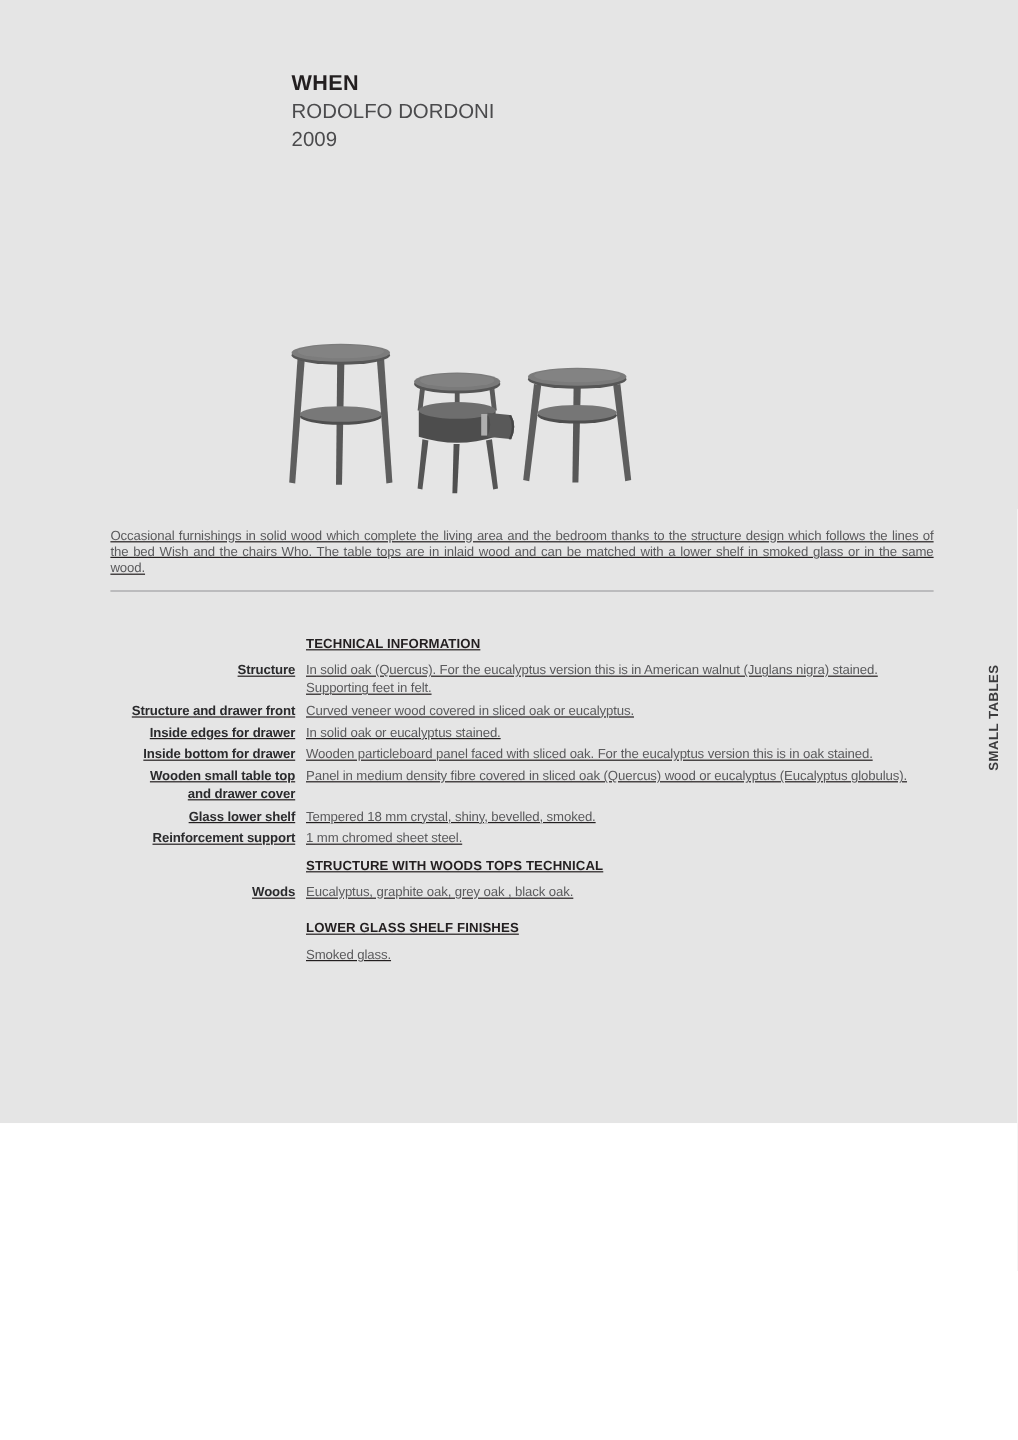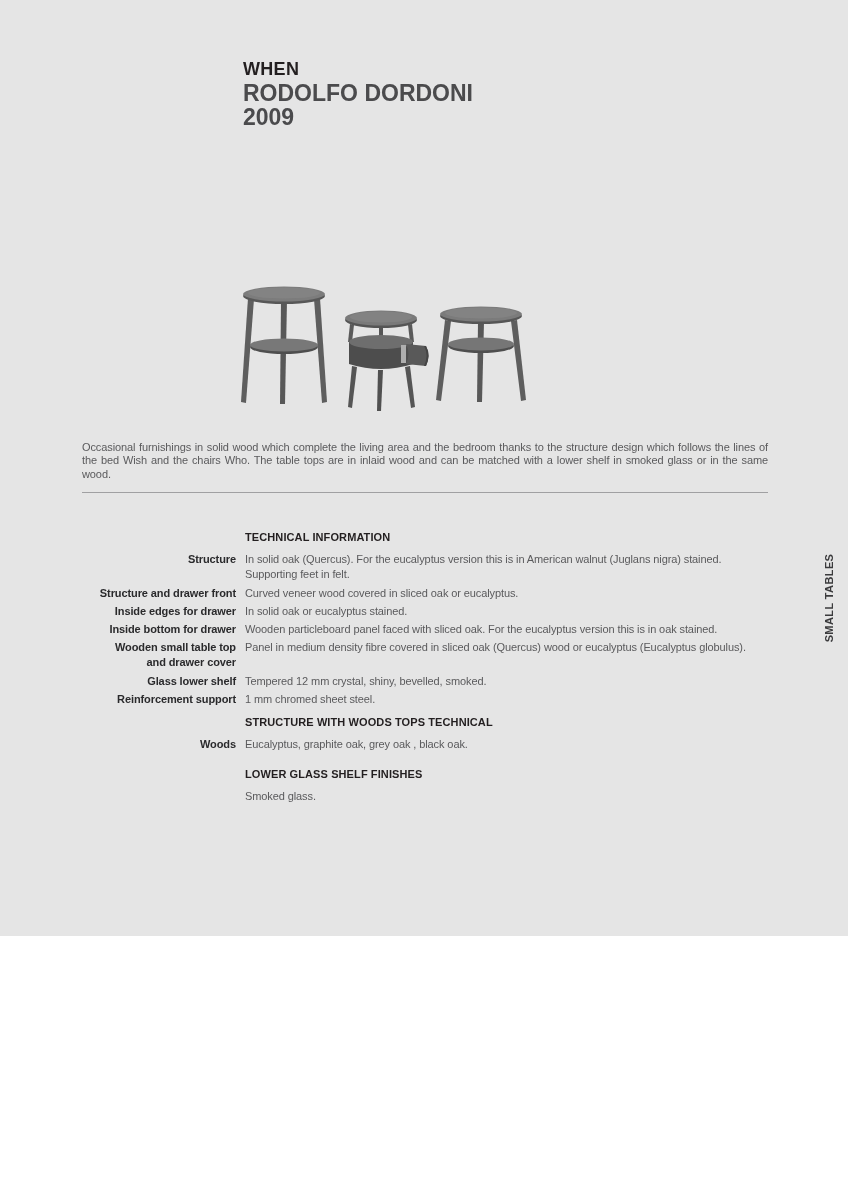--- a/index.html
+++ b/index.html
@@ -13,29 +13,29 @@
     color:#231f20;
   }
 
   
   .title-block { position:absolute; left:243px; top:57px; }
   .title-block h1 {
     font-size:18px; font-weight:700; color:#231f20;
     line-height:24px; letter-spacing:.3px;
   }
   .title-block .designer, .title-block .year {
-    font-size:23px; font-weight:700; color:#4b4b4d; line-height:24px;
+    font-size:17px; font-weight:400; color:#4b4b4d; line-height:24px;
   }
 
   
   .product-figure { position:absolute; left:240px; top:284px; width:290px; height:128px; }
   .product-figure svg { display:block; width:100%; height:100%; }
 
   
-  .content { position:absolute; left:82px; top:441px; width:686px; }
+  .content { position:absolute; left:92px; top:441px; width:686px;text-decoration:underline; }
   .description {
     font-size:11px; line-height:13.4px; letter-spacing:-0.1px;
     color:#5a5a5c; text-align:justify;
   }
   .rule { margin-top:11px; height:1px; background:#a0a0a2; }
 
   section.spec-section.technical { margin-top:37px; }
   section.spec-section.woods     { margin-top:8px; }
   section.spec-section.glass     { margin-top:15px; }
 
@@ -149,21 +149,21 @@
         <div class="spec-label">Inside bottom for drawer</div>
         <div class="spec-value">Wooden particleboard panel faced with sliced oak. For the eucalyptus version this is in oak stained.</div>
       </div>
       <div class="spec-row">
         <div class="spec-label">Wooden small table top
 and drawer cover</div>
         <div class="spec-value">Panel in medium density fibre covered in sliced oak (Quercus) wood or eucalyptus (Eucalyptus globulus).</div>
       </div>
       <div class="spec-row">
         <div class="spec-label">Glass lower shelf</div>
-        <div class="spec-value">Tempered 12 mm crystal, shiny, bevelled, smoked.</div>
+        <div class="spec-value">Tempered 18 mm crystal, shiny, bevelled, smoked.</div>
       </div>
       <div class="spec-row">
         <div class="spec-label">Reinforcement support</div>
         <div class="spec-value">1 mm chromed sheet steel.</div>
       </div>
     </section>
 
     <section class="spec-section woods">
       <h3 class="section-heading">STRUCTURE WITH WOODS TOPS TECHNICAL</h3>
       <div class="spec-row">

